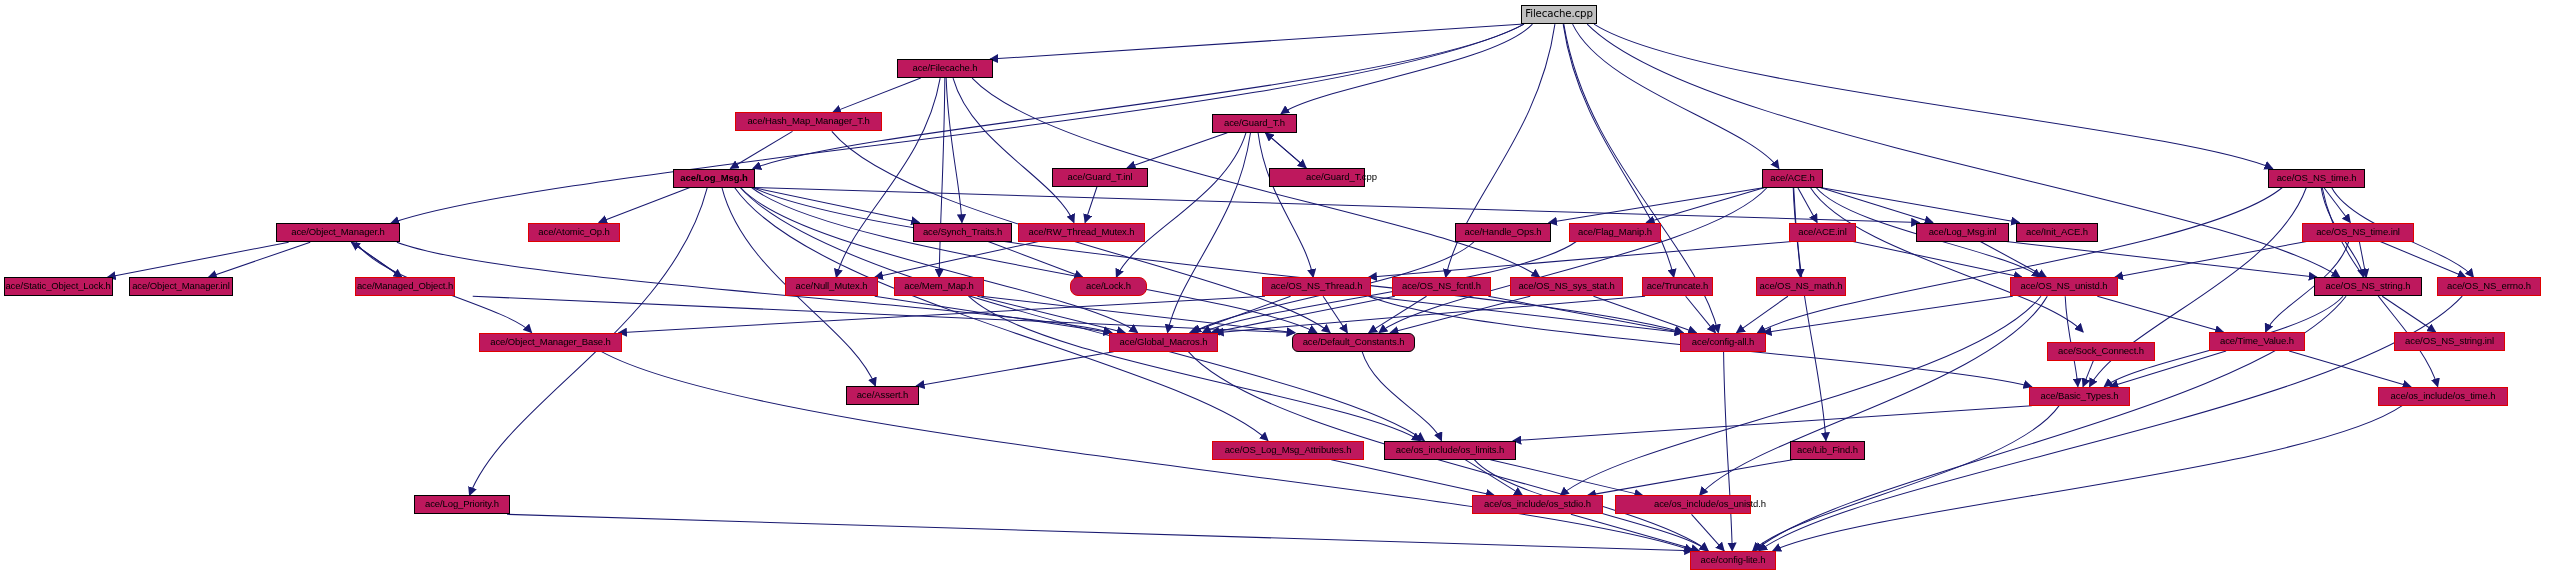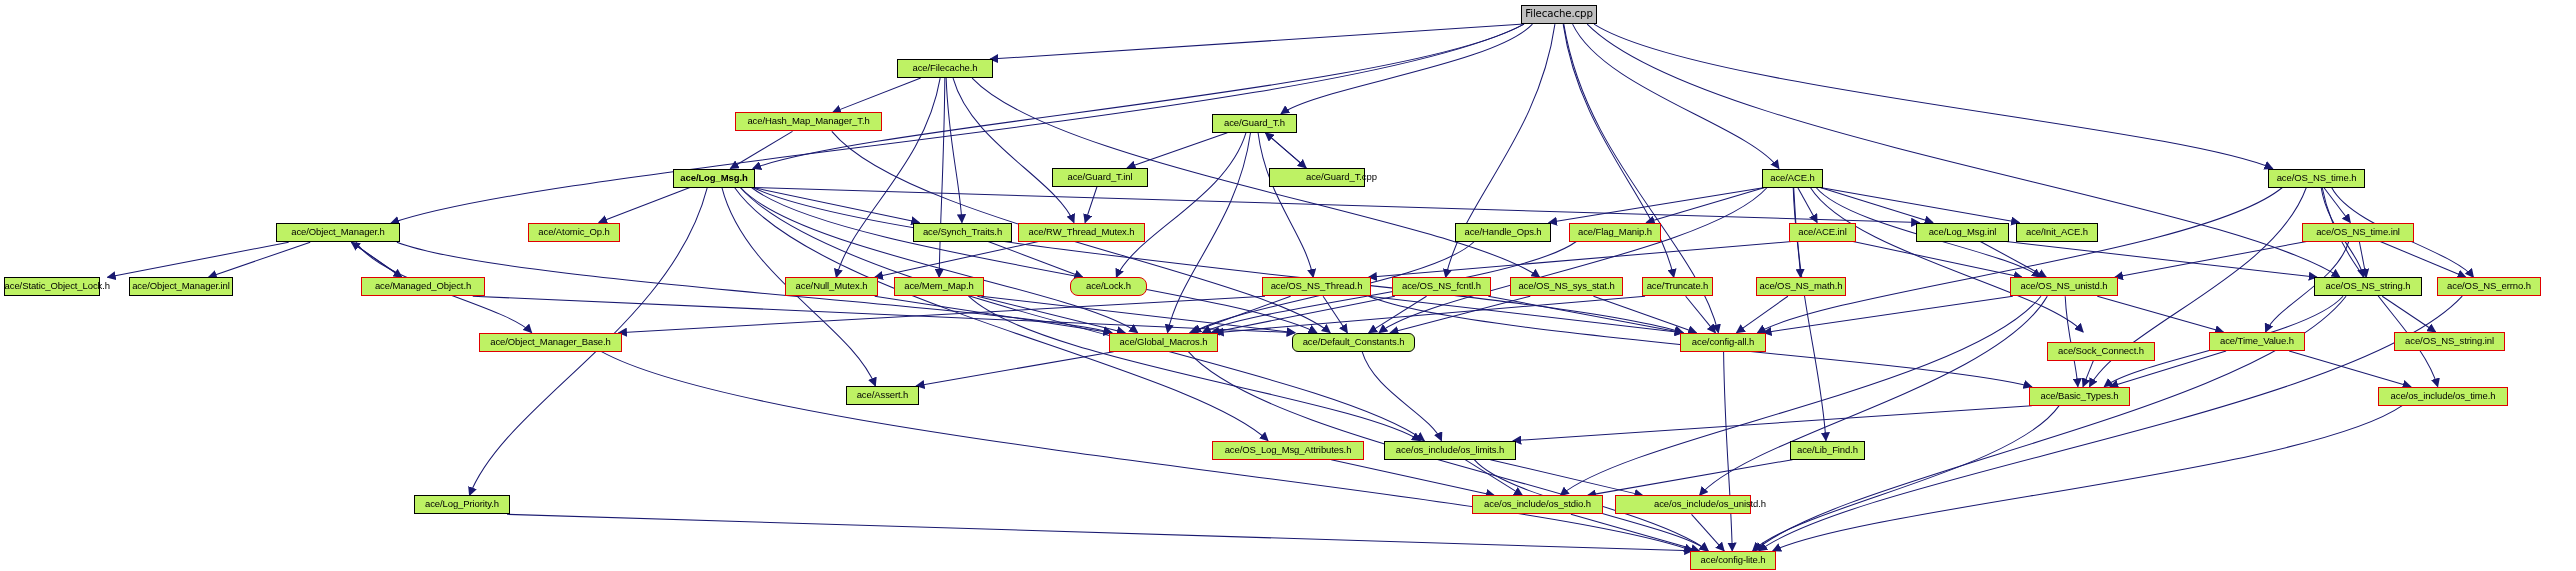--- a/index.html
+++ b/index.html
@@ -1,18 +1,18 @@
 <!DOCTYPE html>
 <html style="font-size:11.7px"><head>
 <meta charset="utf-8">
 <style>
   html,body{margin:0;padding:0;background:#fff;}
   #canvas{position:relative;width:2576px;height:572px;overflow:hidden;background:#fff;}
   svg#edges{position:absolute;left:0;top:0;width:2576px;height:572px;}
-  .node{position:absolute;box-sizing:border-box;height:19px;border:1.5px solid #000;background:#bef264;
+  .node{position:absolute;box-sizing:border-box;height:19px;border:1.5px solid #000;background:#be185d;
         font-family:"Liberation Sans",sans-serif;font-size:9.5px;line-height:16px;text-align:center;
         white-space:nowrap;color:#000;cursor:pointer;letter-spacing:-0.1px;}
   .node.red{border-color:#e00000;text-align:center;}
   .node.root{background:#bfbfbf;border-color:#000;font-family:"DejaVu Sans",sans-serif;font-size:10.2px;}
 </style>
 </head>
 <body>
 
 <div id="canvas">
   <svg id="edges" xmlns="http://www.w3.org/2000/svg" viewBox="0 0 3531 784" width="2576" height="572">
@@ -141,23 +141,23 @@
       <div class="node root" style="left: 1521px; top: 5.1px; width: 76px;">Filecache.cpp</div>
       <div class="node" style="left: 897px; top: 59px; width: 96px;">ace/Filecache.h</div>
       <div class="node red" style="left: 735px; top: 112px; width: 147px;">ace/Hash_Map_Manager_T.h</div>
       <div class="node" style="left: 1212px; top: 114px; width: 85px;">ace/Guard_T.h</div>
       <div class="node" style="left: 1052px; top: 168px; width: 96px;">ace/Guard_T.inl</div>
       <div class="node" style="left: 1269px; top: 168px; width: 96px; padding-left: 36px;">ace/Guard_T.cpp</div>
       <div class="node" style="left: 673px; top: 169px; width: 82px; font-weight: bold;">ace/Log_Msg.h</div>
       <div class="node" style="left: 1762px; top: 169px; width: 61px;">ace/ACE.h</div>
       <div class="node" style="left: 2268px; top: 169px; width: 97px;">ace/OS_NS_time.h</div>
       <div class="node" style="left: 276px; top: 223px; width: 124px;">ace/Object_Manager.h</div>
-      <div class="node" style="left: 3.6px; top: 277px; width: 96px;">ace/Static_Object_Lock.h</div>
+      <div class="node" style="left: 3.6px; top: 277px; width: 109px;">ace/Static_Object_Lock.h</div>
       <div class="node" style="left: 129px; top: 277px; width: 104px;">ace/Object_Manager.inl</div>
-      <div class="node red" style="left: 355px; top: 277px; width: 124px; margin-left: 6px;">ace/Managed_Object.h</div>
+      <div class="node red" style="left: 355px; top: 277px; width: 100px;">ace/Managed_Object.h</div>
       <div class="node red" style="left: 528px; top: 223px; width: 92px;">ace/Atomic_Op.h</div>
       <div class="node" style="left: 913px; top: 223px; width: 99px;">ace/Synch_Traits.h</div>
       <div class="node red" style="left: 1018px; top: 223px; width: 127px;">ace/RW_Thread_Mutex.h</div>
       <div class="node" style="left: 1455px; top: 223px; width: 96px;">ace/Handle_Ops.h</div>
       <div class="node red" style="left: 1569px; top: 223px; width: 92px;">ace/Flag_Manip.h</div>
       <div class="node red" style="left: 1789px; top: 223px; width: 67px;">ace/ACE.inl</div>
       <div class="node" style="left: 1916px; top: 223px; width: 93px;">ace/Log_Msg.inl</div>
       <div class="node" style="left: 2016px; top: 223px; width: 82px;">ace/Init_ACE.h</div>
       <div class="node red" style="left: 2302px; top: 223px; width: 112px;">ace/OS_NS_time.inl</div>
       <div class="node red" style="left: 785px; top: 277px; width: 93px;">ace/Null_Mutex.h</div>

